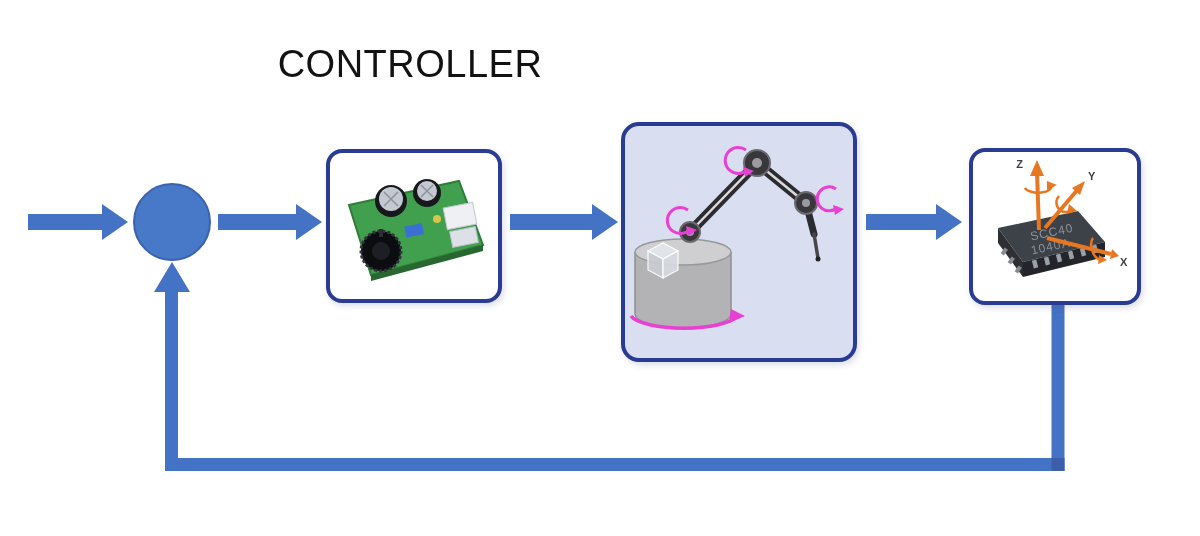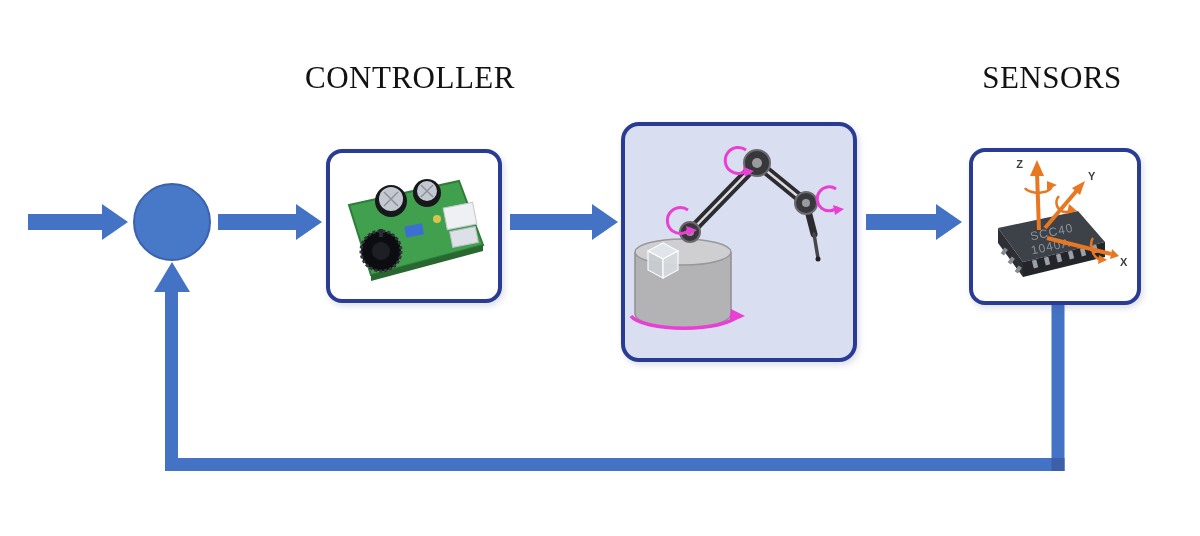--- a/index.html
+++ b/index.html
@@ -1,20 +1,20 @@
 <!DOCTYPE html>
 <html><head>
 <meta charset="utf-8">
 <style>
   html,body{margin:0;padding:0;background:#ffffff;}
   .stage{position:relative;width:1200px;height:536px;background:#ffffff;overflow:hidden;
          font-family:"Liberation Sans",sans-serif;}
   .overlay{position:absolute;left:0;top:0;z-index:1;}
-  .stage-label{position:absolute;top:60px;transform:translateX(-50%);font-size:31px;
-               letter-spacing:.5px;color:#121212;white-space:nowrap;z-index:3;font-family:Liberation Serif, serif;}
+  .stage-label{position:absolute;top:43px;transform:translateX(-50%);font-size:38px;
+               letter-spacing:.5px;color:#121212;white-space:nowrap;z-index:3;}
   #label-controller{left:410px;}
   #label-system{left:740px;}
   #label-sensors{left:1052px;}
   .node-box{position:absolute;border:4px solid #2a3b94;background:#ffffff;z-index:2;
             display:flex;align-items:center;justify-content:center;
             box-shadow:2px 3px 6px rgba(60,70,120,.18);}
   #box-controller{left:326px;top:149px;width:168px;height:146px;border-radius:16px;}
   #box-system{left:621px;top:122px;width:228px;height:232px;border-radius:18px;background:#d9dff0;}
   #box-sensors{left:969px;top:148px;width:164px;height:149px;border-radius:16px;}
   svg text{font-family:"Liberation Sans",sans-serif;}
@@ -48,21 +48,20 @@
     </g>
 
     <g>
       <path d="M1058,300 L1058,464.5 L171.5,464.5 L171.5,290" fill="none" stroke="#4472c4" stroke-width="13" stroke-linejoin="miter"></path>
       <rect x="1051.5" y="458" width="13" height="13" fill="#3d5fa9"></rect>
       <polygon points="154,292 172,262 190,292" fill="#4472c4"></polygon>
     </g>
   </svg>
 
   <div class="stage-label" id="label-controller">CONTROLLER</div>
-  <div class="stage-label" id="label-sensors">SENSORS</div>
 
   <div class="node-box" id="box-controller">
     <svg width="150" height="122" viewBox="0 0 150 122">
       <polygon points="10,40 120,16 144,80 32,110" fill="#41a04e" stroke="#2e7d3a" stroke-width="2"></polygon>
       <polygon points="32,110 144,80 144,86 32,116" fill="#28672f"></polygon>
       <rect x="106" y="40" width="30" height="22" fill="#eef0f4" stroke="#c3c7cf" transform="rotate(-11 121 51)"></rect>
       <rect x="112" y="64" width="26" height="16" fill="#dde0e6" stroke="#bfc3cb" transform="rotate(-11 125 72)"></rect>
       <rect x="66" y="60" width="18" height="11" fill="#3b6fd4" transform="rotate(-11 75 65)"></rect>
       <circle cx="98" cy="54" r="4" fill="#d8c44b"></circle>
       <circle cx="52" cy="36" r="16" fill="#17181c"></circle>

